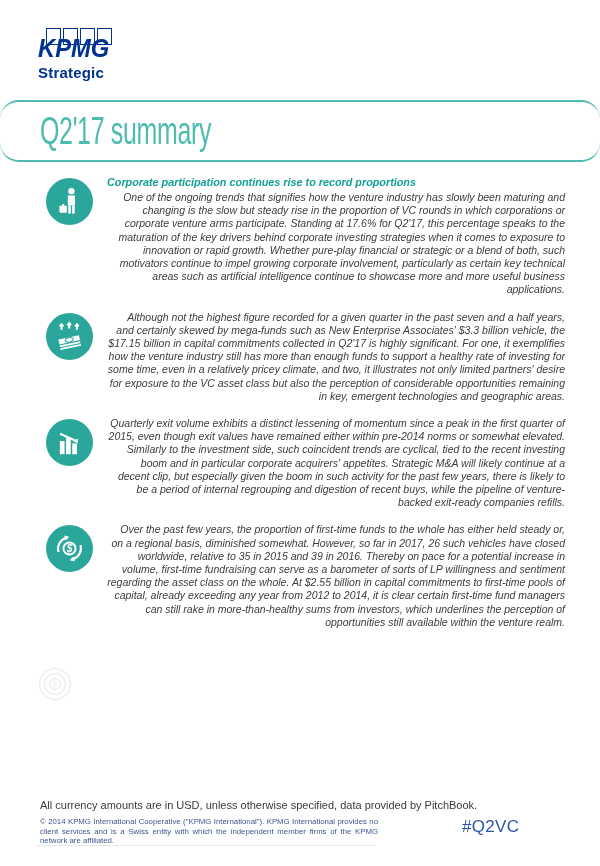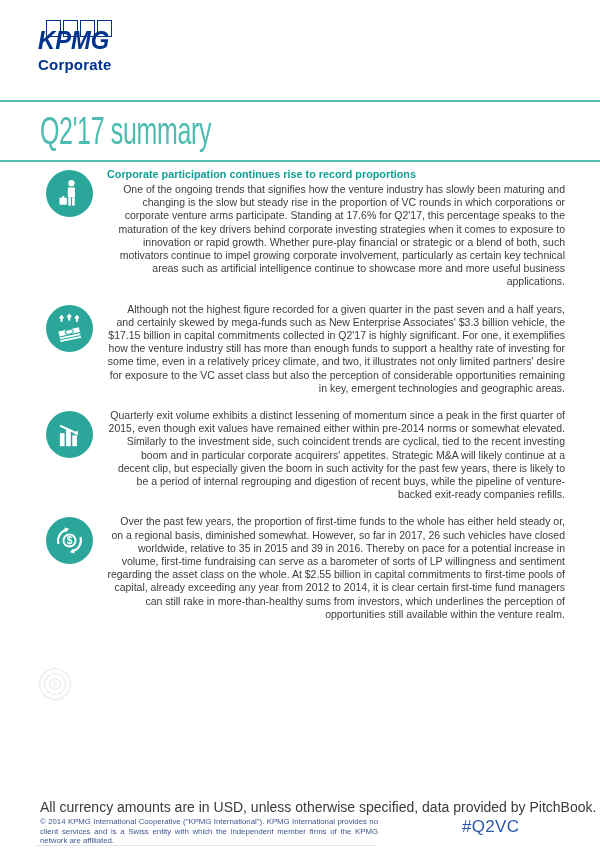--- a/index.html
+++ b/index.html
@@ -2,62 +2,62 @@
 <html><head>
 <meta charset="utf-8">
 <style>
   html,body{margin:0;padding:0;}
   body{
     width:600px;height:866px;position:relative;background:#ffffff;
     font-family:"Liberation Sans",sans-serif;overflow:hidden;
     -webkit-font-smoothing:antialiased;
   }
   
-  .logo{position:absolute;top:20px;left:38px;}
+  .logo{position:absolute;top:28px;left:38px;}
   .logo-squares{display:flex;gap:2px;margin-left:8px;}
   .logo-squares span{width:13px;height:15px;border:1.6px solid #00338D;display:block;background:#fff;}
   .logo-text{
     font-size:25px;font-weight:800;font-style:italic;color:#00338D;
     letter-spacing:0px;margin-top:-11px;position:relative;z-index:2;
     transform:scaleX(0.95);transform-origin:left;
   }
   .logo-sub{font-size:15px;font-weight:600;color:#00338D;margin-top:1px;letter-spacing:0.2px;}
   
   .title-band{
     position:absolute;top:100px;left:0;right:0;height:58px;
-    border-top:2px solid #4EBAB0;border-bottom:2px solid #4EBAB0;
+    border-top:2px solid #4EBAB0;border-bottom:2px solid #4EBAB0;border-radius:19px;
   }
   .page-title{
     position:absolute;left:40px;top:9px;margin:0;
     font-size:39px;font-weight:300;color:#4CBBB0;line-height:1;
     transform:scaleX(0.64);transform-origin:left;white-space:nowrap;
     letter-spacing:-0.5px;
   }
   
-  .content{position:absolute;top:168px;left:46px;right:34px;}
+  .content{position:absolute;top:176px;left:46px;right:34px;font-style:italic;}
   .section{display:flex;align-items:flex-start;margin-bottom:14px;}
   .icon-circle{
     flex:0 0 47px;width:47px;height:47px;border-radius:50%;
     background:#2AA79A;display:flex;align-items:center;justify-content:center;
     margin-top:2px;
   }
   .icon-circle svg{width:33px;height:33px;display:block;}
   .section-text{margin-left:14px;width:458px;}
   .section-heading{
     margin:0 0 2px 0;font-size:10.8px;font-weight:bold;color:#12A096;line-height:13px;
   }
   .section-body{
     margin:0;font-size:10.5px;color:#3C3C3C;line-height:13.2px;text-align:right;
   }
   
   .watermark{position:absolute;top:666px;left:37px;width:36px;height:36px;opacity:0.9;}
   
   .footer-note{
     position:absolute;left:40px;top:799px;margin:0;
-    font-size:14px;color:#3a3a3a;
+    font-size:11px;color:#3a3a3a;
   }
   .footer-copyright{
     position:absolute;left:40px;top:817px;width:338px;margin:0;
     font-size:7.8px;line-height:9.6px;color:#3f558e;text-align:justify;
   }
   .footer-hashtag{
     position:absolute;left:462px;top:817px;margin:0;
     font-size:17px;color:#2B57A8;font-weight:400;letter-spacing:0.3px;
   }
   .footer-faint-line{
@@ -68,21 +68,21 @@
 <body>
 
 <div class="logo">
   <div class="logo-squares">
     <span></span>
     <span></span>
     <span></span>
     <span></span>
   </div>
   <div class="logo-text">KPMG</div>
-  <div class="logo-sub">Corporate</div>
+  <div class="logo-sub">Strategic</div>
 </div>
 
 <div class="title-band">
   <h1 class="page-title">Q2'17 summary</h1>
 </div>
 
 <div class="content">
 
   <div class="section">
     <div class="icon-circle">

